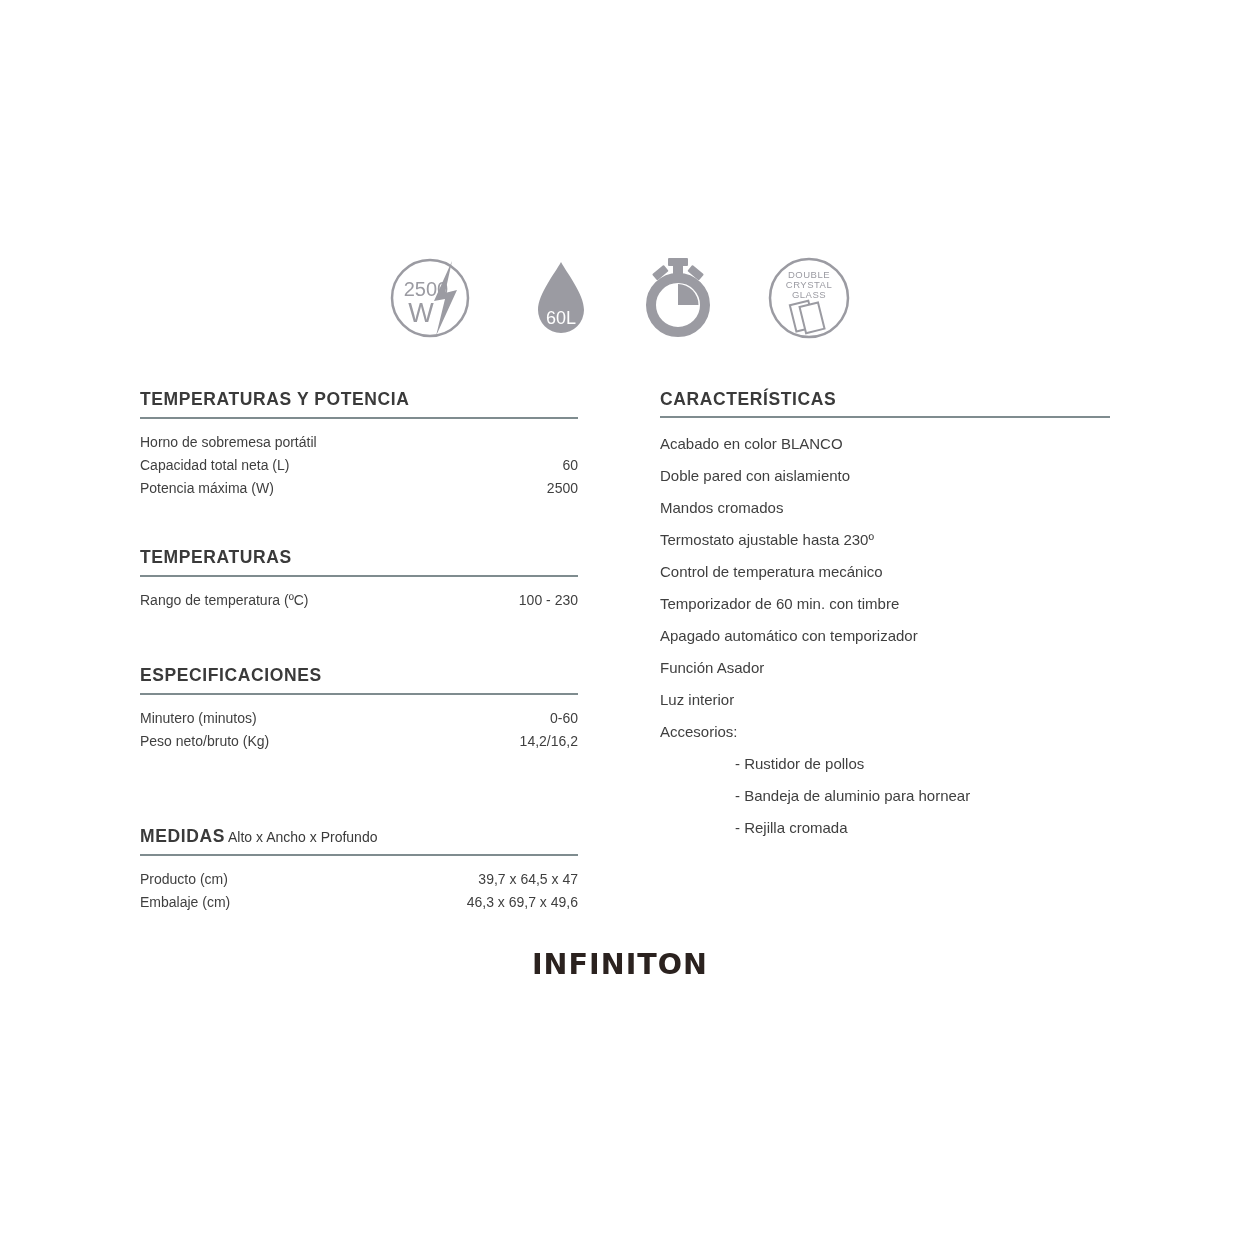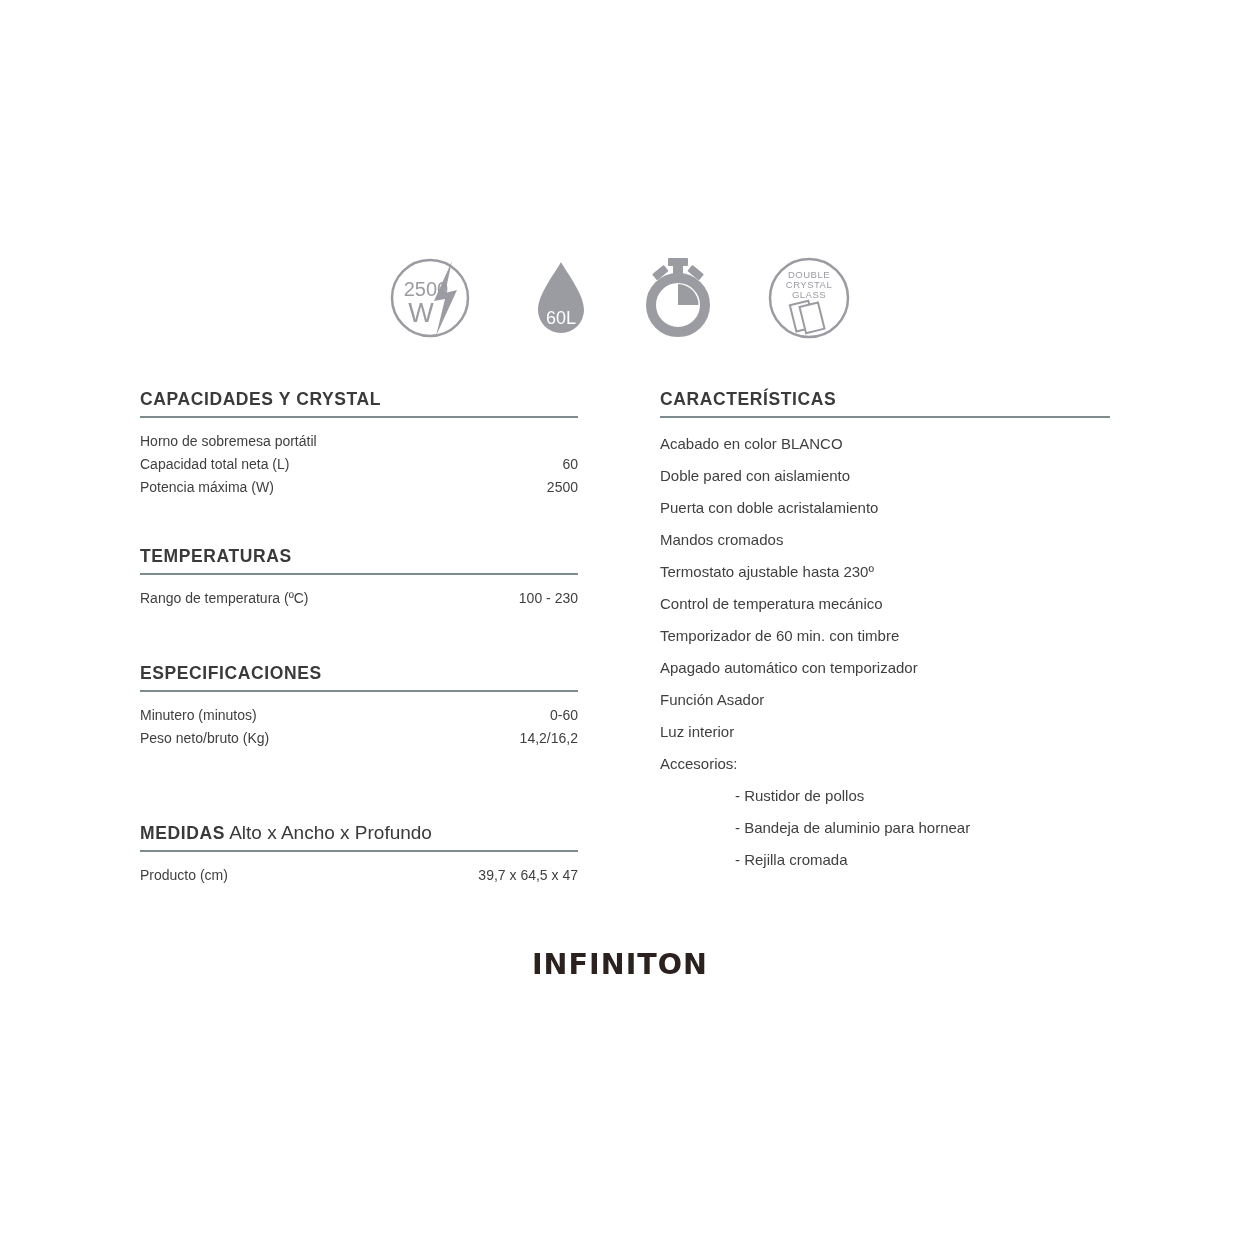--- a/index.html
+++ b/index.html
@@ -24,21 +24,21 @@
   .icon-caps{fill:var(--icon);font-family:"Liberation Sans",sans-serif;}
   
   .col{position:absolute;top:388px;}
   .left-col{left:140px;width:438px;}
   .right-col{left:660px;width:450px;}
   .sec-title{
     font-size:17.5px;font-weight:700;letter-spacing:.6px;color:#3a3a3a;
     padding-bottom:6px;border-bottom:2px solid var(--line);
     text-transform:none;line-height:22px;
   }
-  .t-suffix{font-weight:400;letter-spacing:0;font-size:19px;}
+  .t-suffix{font-weight:400;letter-spacing:0;font-size:14px;}
   .rows{margin-top:12px;}
   .spec-row{
     display:flex;justify-content:space-between;align-items:baseline;
     font-size:14px;line-height:23px;
   }
   .spec-row .value{white-space:nowrap;}
   .spec-section + .spec-section{margin-top:46px;}
   .spec-section:nth-child(3){margin-top:52px;}
   .spec-section:nth-child(4){margin-top:72px;}
   
@@ -96,21 +96,21 @@
         <rect x="35" y="49" width="19" height="27" fill="#ffffff" stroke="var(--icon)" stroke-width="2"></rect>
       </g>
     </svg>
   </div>
 
 </div>
 
 <div class="col left-col" id="left-col">
   <section class="spec-section">
     <h2 class="sec-title">
-      <span class="t-main">CAPACIDADES Y CRYSTAL</span><span class="t-suffix"></span>
+      <span class="t-main">TEMPERATURAS Y POTENCIA</span><span class="t-suffix"></span>
     </h2>
     <div class="rows">
   <div class="spec-row">
     <span class="label">Horno de sobremesa portátil</span>
     <span class="value"></span>
   </div>
 
   <div class="spec-row">
     <span class="label">Capacidad total neta (L)</span>
     <span class="value">60</span>
@@ -155,34 +155,37 @@
   <section class="spec-section">
     <h2 class="sec-title">
       <span class="t-main">MEDIDAS</span><span class="t-suffix"> Alto x Ancho x Profundo</span>
     </h2>
     <div class="rows">
   <div class="spec-row">
     <span class="label">Producto (cm)</span>
     <span class="value">39,7 x 64,5 x 47</span>
   </div>
 
+  <div class="spec-row">
+    <span class="label">Embalaje (cm)</span>
+    <span class="value">46,3 x 69,7 x 49,6</span>
+  </div>
 </div>
   </section>
 </div>
 
 <div class="col right-col">
   <h2 class="sec-title">
     <span class="t-main">CARACTERÍSTICAS</span>
   </h2>
   <div class="features" id="features-list">
   <div class="feature">Acabado en color BLANCO</div>
 
   <div class="feature">Doble pared con aislamiento</div>
 
-  <div class="feature">Puerta con doble acristalamiento</div>
 
   <div class="feature">Mandos cromados</div>
 
 
   <div class="feature">Termostato ajustable hasta 230º</div>
 
   <div class="feature">Control de temperatura mecánico</div>
 
   <div class="feature">Temporizador de 60 min. con timbre</div>
 

